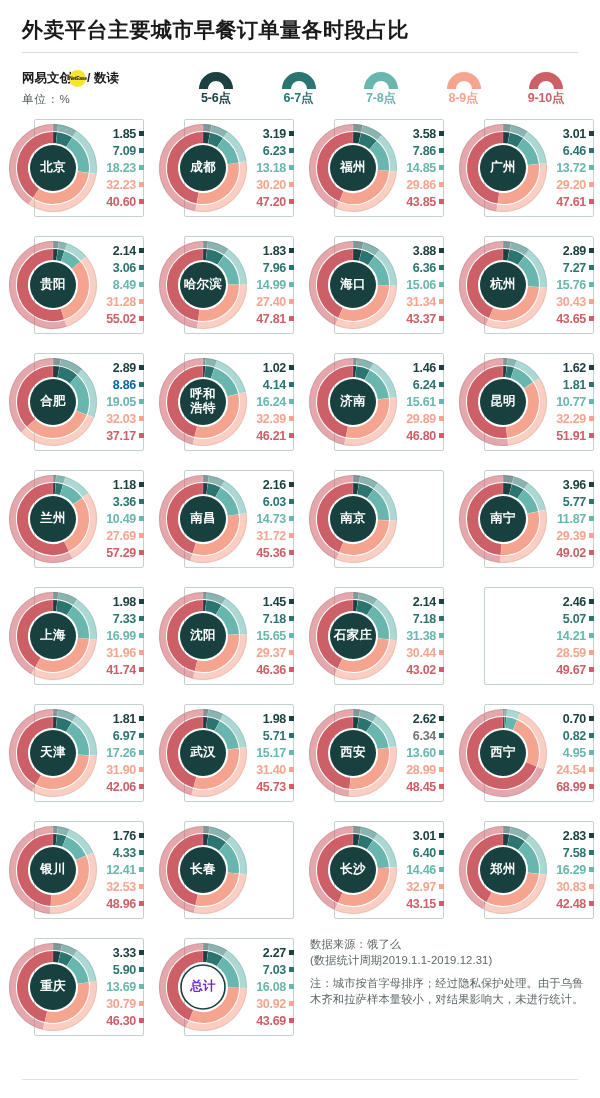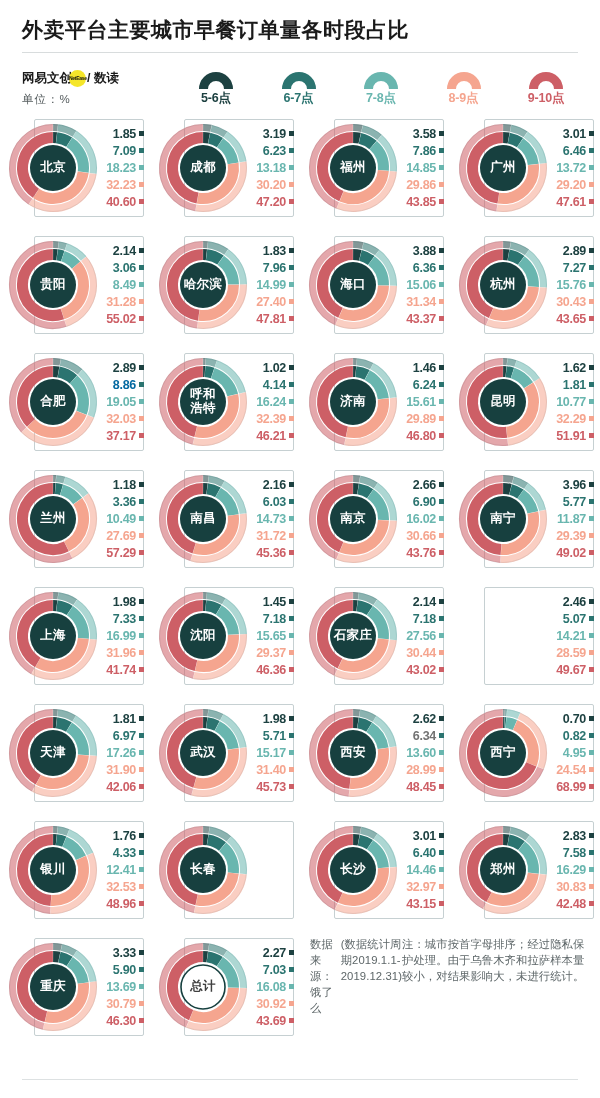--- a/index.html
+++ b/index.html
@@ -120,21 +120,21 @@
     align-items: center;
     justify-content: center;
     text-align: center;
     font-size: 12.5px;
     font-weight: bold;
     line-height: 1.08;
     letter-spacing: 0.3px;
     pointer-events: none;
   }
   .city-label.on-dark { color: #ffffff; }
-  .city-label.on-light { color: #404040; }
+  .city-label.on-light { color: #6d28d9; }
 
   .values {
     position: relative;
     z-index: 1;
     flex: 1;
     display: flex;
     flex-direction: column;
     align-items: flex-end;
     justify-content: center;
     padding-right: 2px;
@@ -158,21 +158,21 @@
     margin-left: 3px;
     flex: 0 0 5px;
   }
 
   
   .note-cell {
     grid-column: 3 / span 2;
     position: relative;
     padding: 8px 14px 0 10px;
     display: flex;
-    flex-direction: row;
+    flex-direction: column;
     justify-content: flex-start;
   }
   .note-p {
     font-size: 11.3px;
     color: #5d6668;
     line-height: 1.42;
     letter-spacing: 0.1px;
   }
   .note-gap { height: 7px; }
 
@@ -837,42 +837,20 @@
           <path d="M 31.43 84.39 A 40.5 40.5 0 0 1 46.89 6.50" fill="none" stroke="#cd5f66" stroke-width="7" opacity="0.55"></path>
           <path d="M 47.11 16.50 A 30.5 30.5 0 0 1 51.97 16.91" fill="none" stroke="#1d4141" stroke-width="11"></path>
           <path d="M 52.18 16.94 A 30.5 30.5 0 0 1 64.15 21.78" fill="none" stroke="#2b7470" stroke-width="11"></path>
           <path d="M 64.33 21.90 A 30.5 30.5 0 0 1 77.48 48.00" fill="none" stroke="#69b6af" stroke-width="11"></path>
           <path d="M 77.48 48.22 A 30.5 30.5 0 0 1 35.44 75.23" fill="none" stroke="#f5a58f" stroke-width="11"></path>
           <path d="M 35.25 75.14 A 30.5 30.5 0 0 1 46.89 16.50" fill="none" stroke="#cd5f66" stroke-width="11"></path>
           <circle cx="47" cy="47" r="23" fill="#17403f"></circle>
         </svg>
         <div class="city-label on-dark">南京</div>
       </div>
-      <div class="values">
-        <div class="value-row">
-          <span class="value-num" style="color:#1d4141">2.66</span>
-          <span class="value-dot" style="background:#1d4141"></span>
-        </div>
-        <div class="value-row">
-          <span class="value-num" style="color:#2b7470">6.90</span>
-          <span class="value-dot" style="background:#2b7470"></span>
-        </div>
-        <div class="value-row">
-          <span class="value-num" style="color:#69b6af">16.02</span>
-          <span class="value-dot" style="background:#69b6af"></span>
-        </div>
-        <div class="value-row">
-          <span class="value-num" style="color:#f5a58f">30.66</span>
-          <span class="value-dot" style="background:#f5a58f"></span>
-        </div>
-        <div class="value-row">
-          <span class="value-num" style="color:#cd5f66">43.76</span>
-          <span class="value-dot" style="background:#cd5f66"></span>
-        </div>
-      </div>
     </div>
     <div class="card">
       <div class="card-box"></div>
       <div class="donut-wrap">
         <svg class="donut-svg" width="94" height="94" viewBox="0 0 94 94">
           <circle cx="47" cy="47" r="43.5" fill="none" stroke="#cdd8da" stroke-width="0.8"></circle>
           <path d="M 47.11 6.50 A 40.5 40.5 0 0 1 56.87 7.72" fill="none" stroke="#1d4141" stroke-width="7" opacity="0.55"></path>
           <path d="M 57.08 7.77 A 40.5 40.5 0 0 1 70.16 13.77" fill="none" stroke="#2b7470" stroke-width="7" opacity="0.55"></path>
           <path d="M 70.33 13.90 A 40.5 40.5 0 0 1 86.56 38.30" fill="none" stroke="#69b6af" stroke-width="7" opacity="0.55"></path>
           <path d="M 86.60 38.51 A 40.5 40.5 0 0 1 44.60 87.43" fill="none" stroke="#f5a58f" stroke-width="7" opacity="0.55"></path>
@@ -1015,21 +993,21 @@
       <div class="values">
         <div class="value-row">
           <span class="value-num" style="color:#1d4141">2.14</span>
           <span class="value-dot" style="background:#1d4141"></span>
         </div>
         <div class="value-row">
           <span class="value-num" style="color:#2b7470">7.18</span>
           <span class="value-dot" style="background:#2b7470"></span>
         </div>
         <div class="value-row">
-          <span class="value-num" style="color:#69b6af">27.56</span>
+          <span class="value-num" style="color:#69b6af">31.38</span>
           <span class="value-dot" style="background:#69b6af"></span>
         </div>
         <div class="value-row">
           <span class="value-num" style="color:#f5a58f">30.44</span>
           <span class="value-dot" style="background:#f5a58f"></span>
         </div>
         <div class="value-row">
           <span class="value-num" style="color:#cd5f66">43.02</span>
           <span class="value-dot" style="background:#cd5f66"></span>
         </div>

